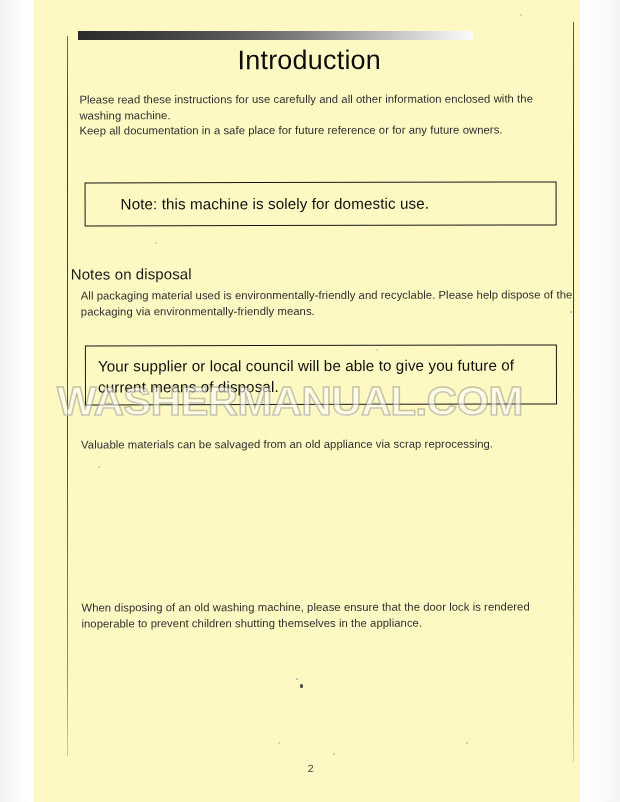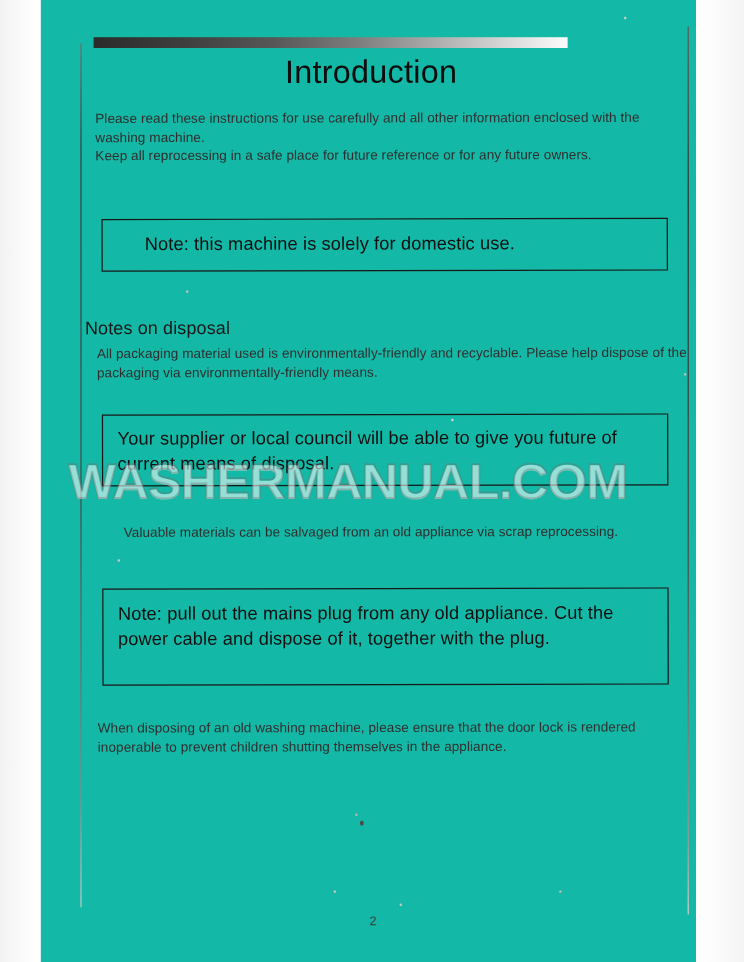--- a/index.html
+++ b/index.html
@@ -13,21 +13,21 @@
     position: relative;
     overflow: hidden;
     font-family: "Liberation Sans", sans-serif;
     -webkit-font-smoothing: antialiased;
   }
 
   
   #page {
     position: absolute;
     inset: 0;
-    background: #14b8a6;
+    background: #fef9c3;
     border-radius: 15px;
   }
 
   
   .scan-vignette-left {
     position: absolute;
     left: 0; top: 0;
     width: 34px; height: 802px;
     background: linear-gradient(to right, #f2f2f2 0%, #fdfdfd 70%, #ffffff 100%);
   }
@@ -159,39 +159,36 @@
   <div class="scan-vignette-right"></div>
   <div class="edge-rule-left"></div>
   <div class="edge-rule-right"></div>
   <div class="top-smudge"></div>
 
   <div id="content">
 
     <div class="doc-title">Introduction</div>
 
     <div class="para" style="left:80px; top:92px; width:480px; white-space:pre-line;">Please read these instructions for use carefully and all other information enclosed with the washing machine.
-Keep all reprocessing in a safe place for future reference or for any future owners.</div>
+Keep all documentation in a safe place for future reference or for any future owners.</div>
 
     <div class="note-box" style="left:85px; top:182px; width:472px; height:44px;">
       <div class="note-text" style="top:10px; width:450px;padding-left:23px;">Note: this machine is solely for domestic use.</div>
     </div>
 
     <div class="section-head" style="left:71px; top:265px;">Notes on disposal</div>
 
     <div class="para" style="left:81px; top:288px; width:492px;">All packaging material used is environmentally-friendly and recyclable. Please help dispose of the packaging via environmentally-friendly means.</div>
 
     <div class="note-box" style="left:85px; top:345px; width:472px; height:60px;">
       <div class="note-text" style="top:9px; width:432px;">Your supplier or local council will be able to give you future of current means of disposal.</div>
     </div>
 
-    <div class="para" style="left:81px; top:437px; width:492px;margin-left:22px;">Valuable materials can be salvaged from an old appliance via scrap reprocessing.</div>
-
-    <div class="note-box" style="left:85px; top:490px; width:472px; height:81px;">
-      <div class="note-text" style="top:10px; width:446px;">Note: pull out the mains plug from any old appliance. Cut the power cable and dispose of it, together with the plug.</div>
-    </div>
+    <div class="para" style="left:81px; top:437px; width:492px;">Valuable materials can be salvaged from an old appliance via scrap reprocessing.</div>
+
 
     <div class="para" style="left:81px; top:600px; width:492px;">When disposing of an old washing machine, please ensure that the door lock is rendered inoperable to prevent children shutting themselves in the appliance.</div>
 
     <div class="page-number">2</div>
 
   </div>
 
   <div class="watermark">WASHERMANUAL.COM</div>
 
   <div class="speck" style="left:300px; top:684px; width:3px; height:4px; background:#4a4a4a;"></div>

